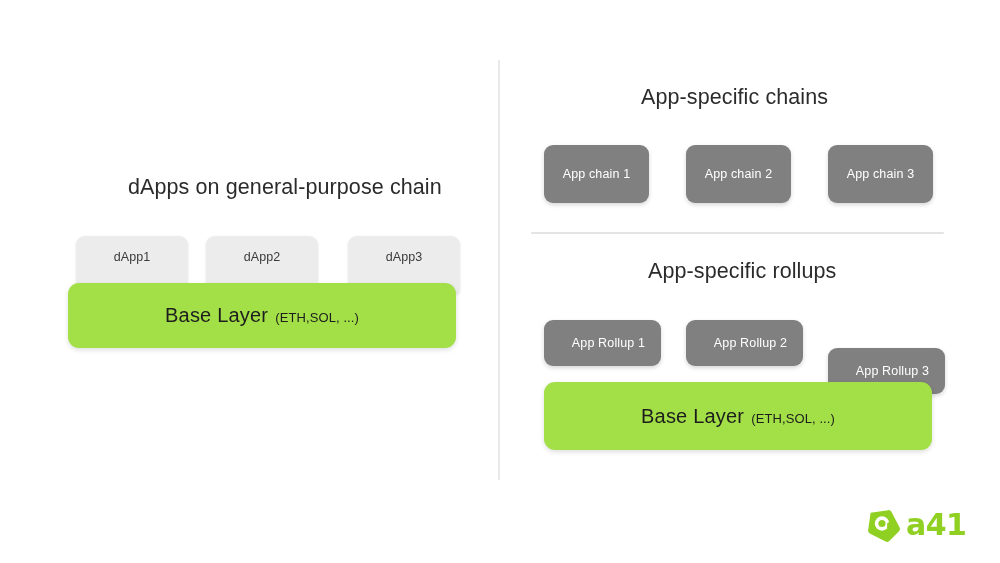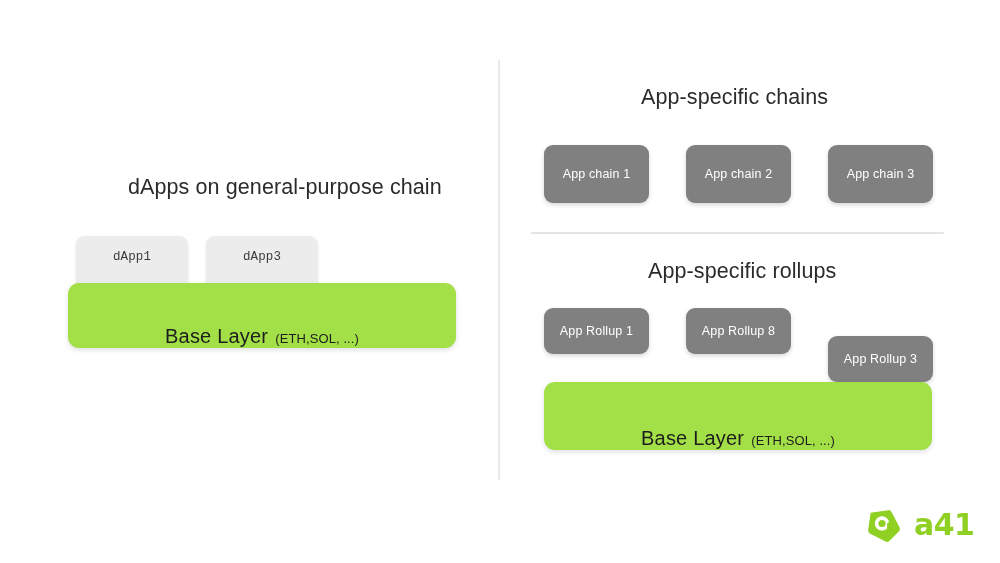--- a/index.html
+++ b/index.html
@@ -69,40 +69,39 @@
     width: 112px;
     height: 58px;
     background: #ececed;
     border-radius: 9px 9px 4px 4px;
     box-shadow: 0 1px 3px rgba(0,0,0,0.10);
     display: flex;
     align-items: flex-start;
     justify-content: center;
     box-sizing: border-box;
     padding-top: 14px;
-    font-family: Liberation Mono, monospace;
   }
   .dapp-box:nth-child(1) { left: 8px;   }
   .dapp-box:nth-child(2) { left: 138px; }
   .dapp-box:nth-child(3) { left: 280px; }
   .dapp-label {
     color: #3b3b3b;
     font-size: 12.5px;
     font-weight: 400;
     letter-spacing: 0.1px;
   }
 
   
   .base-bar {
     position: absolute;
     background: #a3e047;
     border-radius: 11px;
     box-shadow: 0 2px 5px rgba(0,0,0,0.13);
     display: flex;
-    align-items: flex-end;
+    align-items: center;
     justify-content: center;
   }
   #base-left  { left: 68px;  top: 283px; width: 388px; height: 65px; }
   #base-right { left: 544px; top: 382px; width: 388px; height: 68px; }
 
   .base-text {
     display: flex;
     align-items: baseline;
     gap: 7px;
     white-space: nowrap;
@@ -136,33 +135,33 @@
     font-weight: 400;
     letter-spacing: 0.15px;
     white-space: nowrap;
   }
 
   .chain-row .gray-box { top: 145px; width: 105px; height: 58px; }
   .chain-row .gray-box:nth-child(1) { left: 544px; }
   .chain-row .gray-box:nth-child(2) { left: 686px; }
   .chain-row .gray-box:nth-child(3) { left: 828px; text-align: center; }
 
-  .rollup-row .gray-box { top: 308px; width: 105px; height: 46px; }
+  .rollup-row .gray-box { top: 320px; width: 105px; height: 46px; padding-left: 12px; }
   .rollup-row .gray-box:nth-child(1) { left: 544px; }
   .rollup-row .gray-box:nth-child(2) { left: 686px; }
   .rollup-row .gray-box:nth-child(3) { left: 828px; margin-top: 28px; }
 
   
   .logo {
     position: absolute;
     left: 864px;
     top: 506px;
     display: flex;
     align-items: center;
-    gap: 12px;
+    gap: 4px;
   }
   .logo-mark { display: block; }
   .logo-word {
     color: #8fd022;
     font-size: 30px;
     font-weight: 700;
     letter-spacing: -0.5px;
     line-height: 1;
     font-family: "DejaVu Sans", sans-serif;
   }
@@ -175,20 +174,23 @@
   <div class="v-divider"></div>
   <div class="h-divider"></div>
 
   <div class="heading" id="heading-left">dApps on general-purpose chain</div>
 
   <div class="dapp-row">
     <div class="dapp-box">
       <span class="dapp-label">dApp1</span>
     </div>
     <div class="dapp-box">
+      <span class="dapp-label">dApp2</span>
+    </div>
+    <div class="dapp-box">
       <span class="dapp-label">dApp3</span>
     </div>
   </div>
 
   <div class="base-bar" id="base-left">
     <div class="base-text">
       <span class="base-title">Base Layer</span>
       <span class="base-sub">(ETH,SOL, ...)</span>
     </div>
   </div>
@@ -207,21 +209,21 @@
     </div>
   </div>
 
   <div class="heading" id="heading-rollups">App-specific rollups</div>
 
   <div class="rollup-row">
     <div class="gray-box">
       <span class="gray-label">App Rollup 1</span>
     </div>
     <div class="gray-box">
-      <span class="gray-label">App Rollup 8</span>
+      <span class="gray-label">App Rollup 2</span>
     </div>
     <div class="gray-box">
       <span class="gray-label">App Rollup 3</span>
     </div>
   </div>
 
   <div class="base-bar" id="base-right">
     <div class="base-text">
       <span class="base-title">Base Layer</span>
       <span class="base-sub">(ETH,SOL, ...)</span>

